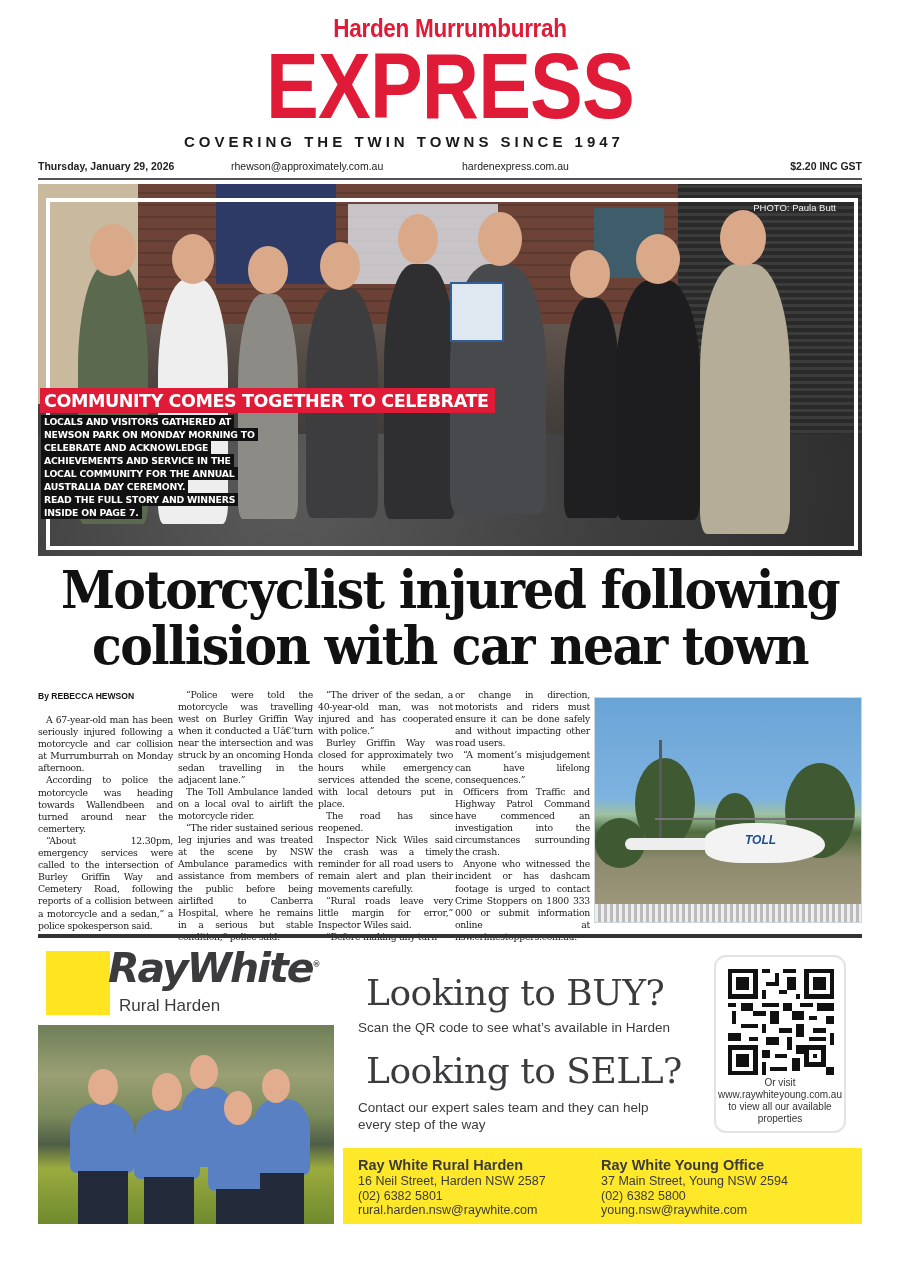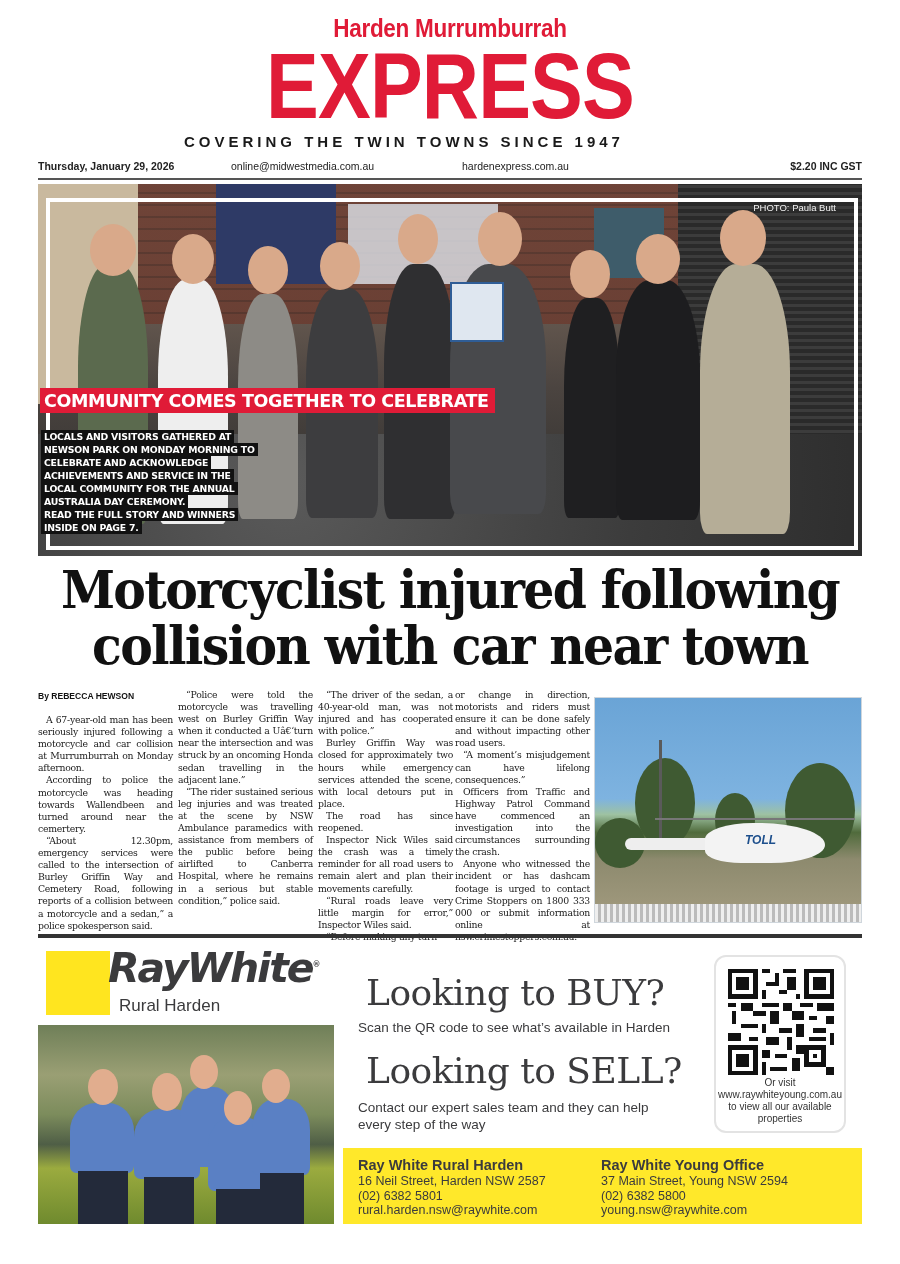--- a/index.html
+++ b/index.html
@@ -54,21 +54,21 @@
   .frame-inset { position: absolute; left: 8px; top: 14px; width: 812px; height: 352px; border: 4px solid #ffffff; }
   .photo-credit {
     position: absolute; right: 26px; top: 18px; font-family: "Liberation Sans", sans-serif;
     font-size: 9.5px; color: #f2f2f2;
   }
   .hero-headline {
     position: absolute; left: 2px; top: 204px; padding: 2px 6px 1px 4px; background: #e01b37; color: #fff;
     font-family: "DejaVu Sans", sans-serif; font-weight: bold; font-size: 17.5px; letter-spacing: -0.4px;
     white-space: nowrap; line-height: 22px;
   }
-  .hero-caption { position: absolute; left: 3px; top: 246px; }
+  .hero-caption { position: absolute; left: 3px; top: 231px; }
   .hero-caption div {
     display: table; background: #111; color: #fff; font-family: "DejaVu Sans", sans-serif; font-weight: bold;
     font-size: 9.3px; line-height: 13px; padding: 0 3px; margin-bottom: 0; white-space: nowrap; letter-spacing: -0.2px;
   }
 
   
   .headline {
     position: absolute; left: 30px; width: 840px; top: 562px; text-align: center;
     font-family: "DejaVu Serif", serif; font-weight: bold; font-size: 52px; line-height: 56px; letter-spacing: -1.8px;
     color: #111; transform: scaleX(0.94);
@@ -152,21 +152,21 @@
 </style>
 </head>
 <body>
 
 <header class="masthead">
   <div class="mast-sub">Harden Murrumburrah</div>
   <div class="mast-title">EXPRESS</div>
   <div class="mast-tag">COVERING THE TWIN TOWNS SINCE 1947</div>
   <div class="dateline">
     <span class="dl-date">Thursday, January 29, 2026</span>
-    <span class="dl-email">online@midwestmedia.com.au</span>
+    <span class="dl-email">rhewson@approximately.com.au</span>
     <span class="dl-web">hardenexpress.com.au</span>
     <span class="dl-price">$2.20 INC GST</span>
   </div>
   <div class="rule-top"></div>
 </header>
 
 <section class="hero">
   <div class="bg-brick"></div>
   <div class="bg-mural"></div>
   <div class="bg-banner"></div>
@@ -217,20 +217,21 @@
 
 <div class="byline">By REBECCA HEWSON</div>
 
 <div class="col col1">
   <p>A 67-year-old man has been seriously injured following a motorcycle and car collision at Murrumburrah on Monday afternoon.</p>
   <p>According to police the motorcycle was heading towards Wallendbeen and turned around near the cemertery.</p>
   <p>“About 12.30pm, emergency services were called to the intersection of Burley Griffin Way and Cemetery Road, following reports of a collision between a motorcycle and a sedan,” a police spokesperson said.</p>
 </div>
 <div class="col col2">
   <p>“Police were told the motorcycle was travelling west on Burley Griffin Way when it conducted a Uâ€‘turn near the intersection and was struck by an oncoming Honda sedan travelling in the adjacent lane.”</p>
+  <p>The Toll Ambulance landed on a local oval to airlift the motorcycle rider.</p>
   <p>“The rider sustained serious leg injuries and was treated at the scene by NSW Ambulance paramedics with assistance from members of the public before being airlifted to Canberra Hospital, where he remains in a serious but stable condition,” police said.</p>
 </div>
 <div class="col col3">
   <p>“The driver of the sedan, a 40-year-old man, was not injured and has cooperated with police.”</p>
   <p>Burley Griffin Way was closed for approximately two hours while emergency services attended the scene, with local detours put in place.</p>
   <p>The road has since reopened.</p>
   <p>Inspector Nick Wiles said the crash was a timely reminder for all road users to remain alert and plan their movements carefully.</p>
   <p>“Rural roads leave very little margin for error,” Inspector Wiles said.</p>
   <p>“Before making any turn</p>
 </div>

